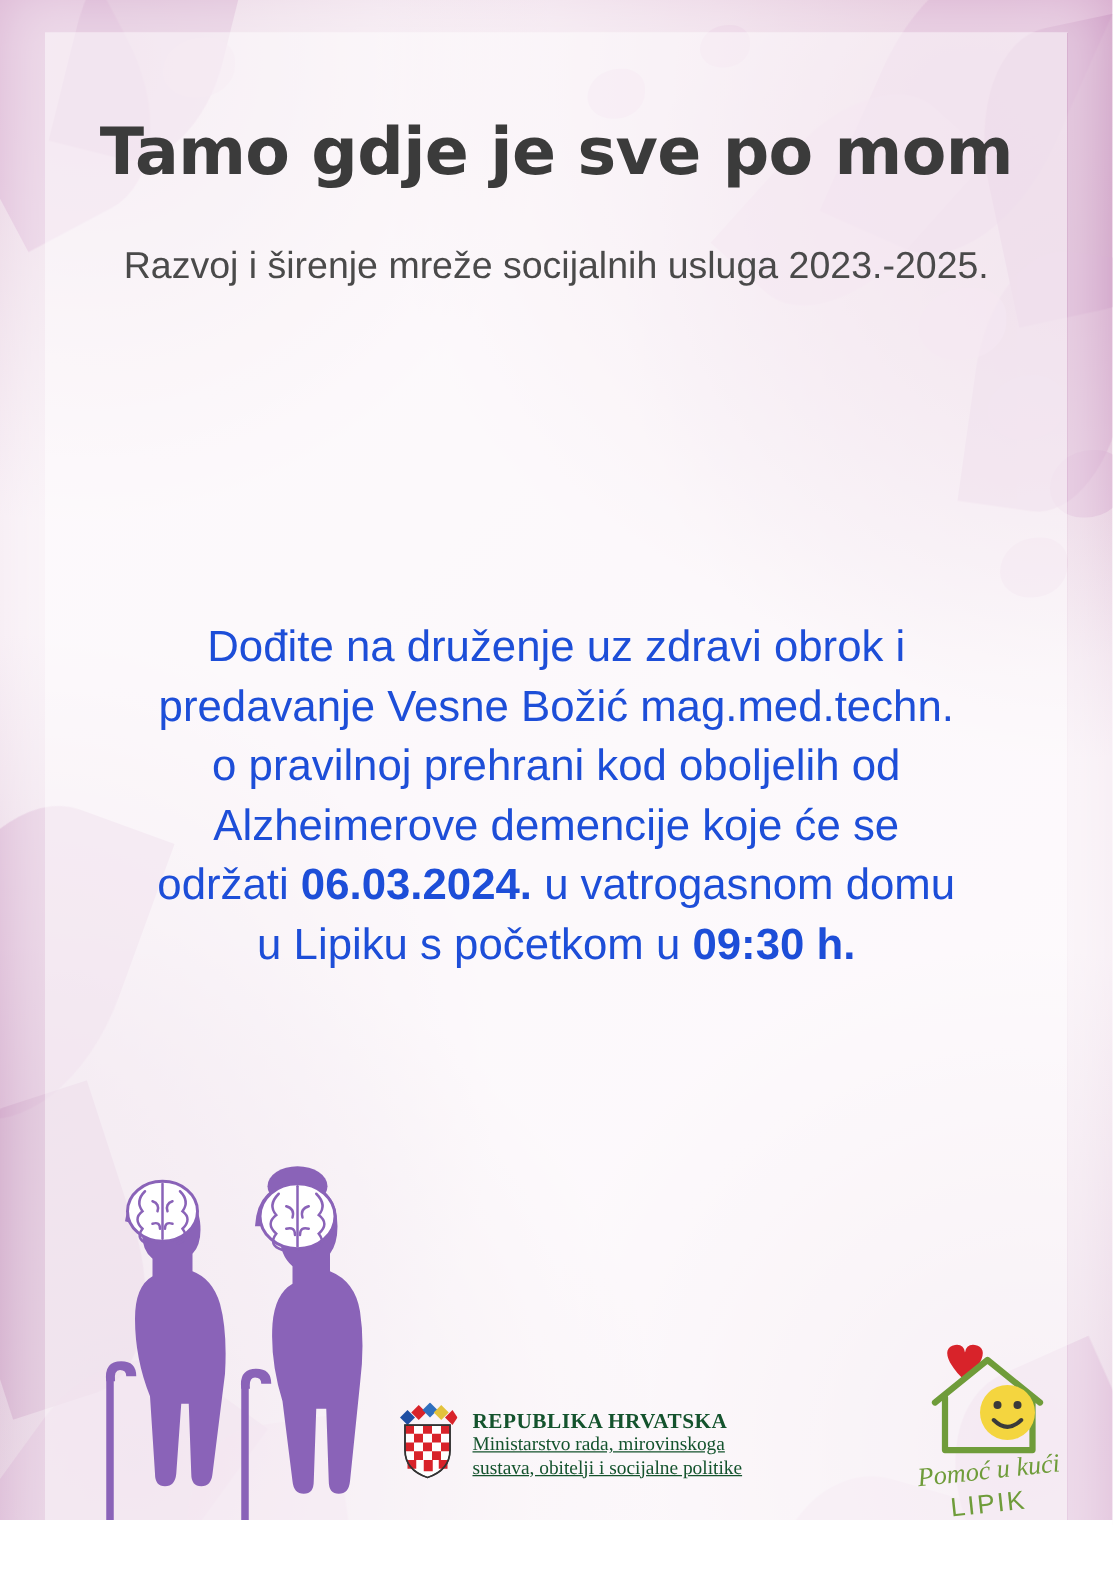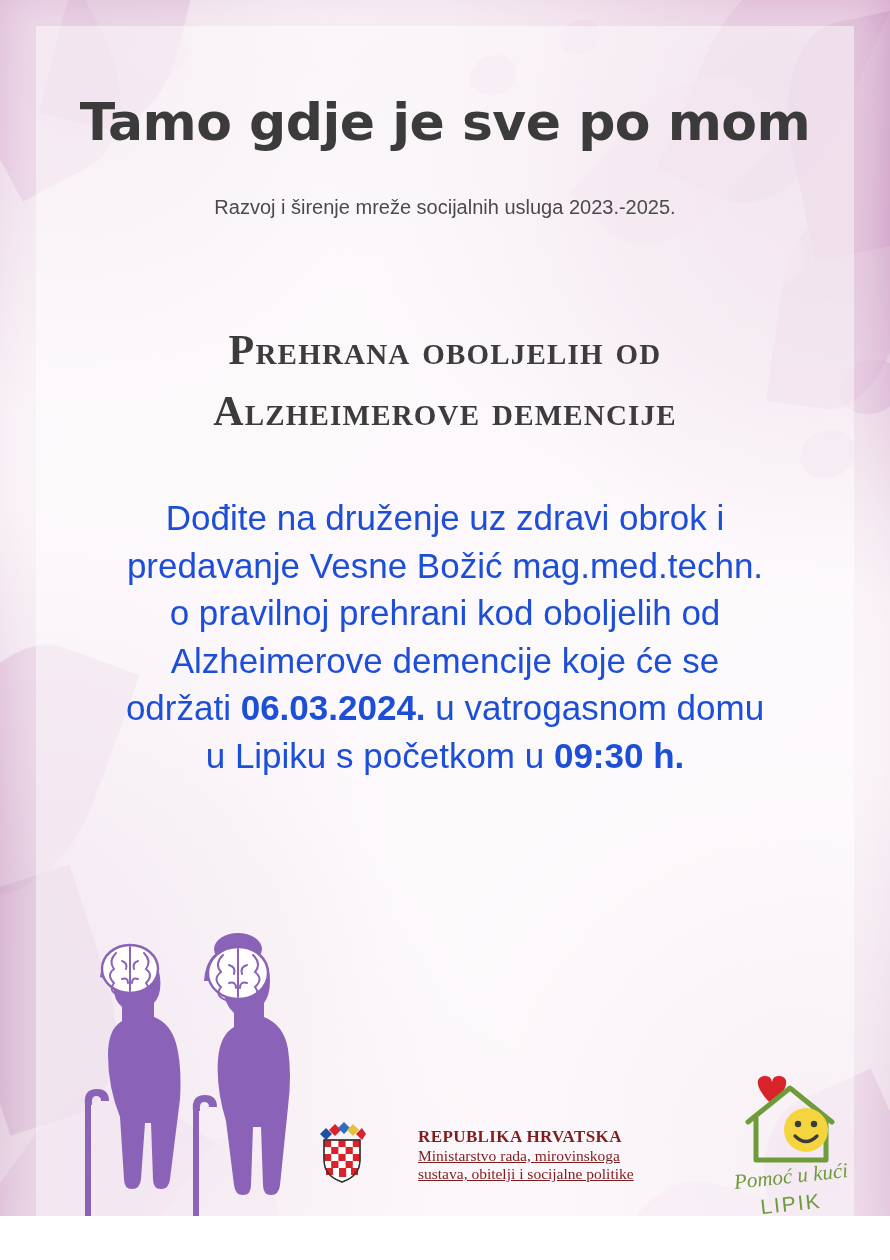--- a/index.html
+++ b/index.html
@@ -78,21 +78,21 @@
     letter-spacing: -0.5px;
     color: #3b3b3b;
   }
 
   .subtitle {
     position: absolute;
     left: 0;
     right: 0;
     top: 196px;
     text-align: center;
-    font-size: 20px;
+    font-size: 30px;
     color: #4a4a4a;
     font-family: "Liberation Sans", sans-serif;
   }
 
   .heading {
     position: absolute;
     left: 0;
     right: 0;
     top: 320px;
     text-align: center;
@@ -132,23 +132,22 @@
   .ministry {
     position: absolute;
     left: 318px;
     top: 1122px;
     display: flex;
     align-items: center;
     gap: 12px;
   }
   .ministry-text {
     font-family: "Liberation Serif", serif;
-    color: #7f1d1d;
+    color: #14532d;
     line-height: 1.18;
-    margin-left: 40px;
   }
   .ministry-title {
     font-weight: bold;
     font-size: 17px;
     letter-spacing: 0.4px;
   }
   .ministry-sub {
     font-size: 15.5px;
     text-decoration: underline;
   }
@@ -216,24 +215,20 @@
   <div class="leaf" style="left:620px; top:1180px; width:140px; height:170px; background:#d7a5cc; transform:rotate(16deg); opacity:.35;"></div>
 
   <div class="inner-card"></div>
 
   <div class="content">
 
     <div class="title">Tamo gdje je sve po mom</div>
 
     <div class="subtitle">Razvoj i širenje mreže socijalnih usluga 2023.-2025.</div>
 
-    <div class="heading">
-      <span class="line">Prehrana oboljelih od</span>
-      <span class="line">Alzheimerove demencije</span>
-    </div>
 
     <div class="body-text">
       <span>Dođite na druženje uz zdravi obrok i predavanje Vesne Božić mag.med.techn. o pravilnoj prehrani kod oboljelih od Alzheimerove demencije koje će se održati </span><b>06.03.2024.</b><span> u vatrogasnom domu u Lipiku s početkom u </span><b>09:30 h.</b>
     </div>
 
     <div class="couple">
       <svg width="290" height="310" viewBox="0 0 290 310" xmlns="http://www.w3.org/2000/svg">
         <g fill="#8a63b8">
 
           <path d="M48 52 q4 -30 30 -30 q26 0 30 30 q2 18 -6 26 l0 14 q16 6 22 26 q6 22 4 56 l-10 80 q-1 10 -9 10 q-8 0 -8 -10 l-2 -56 l-6 0 l-4 56 q-1 10 -9 10 q-8 0 -8 -10 l-4 -62 q-12 -30 -12 -62 q0 -26 14 -34 l0 -14 q-10 -8 -8 -26 z"></path>

